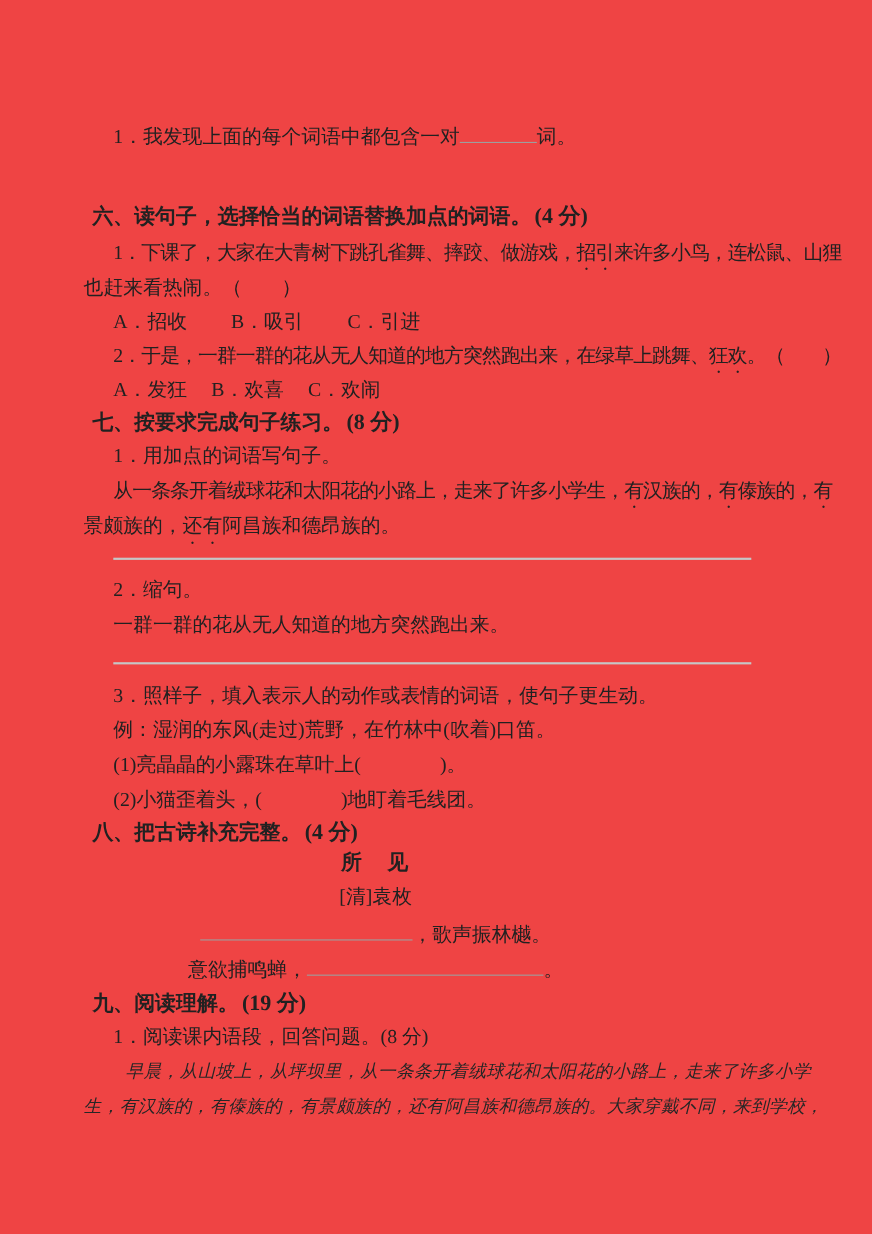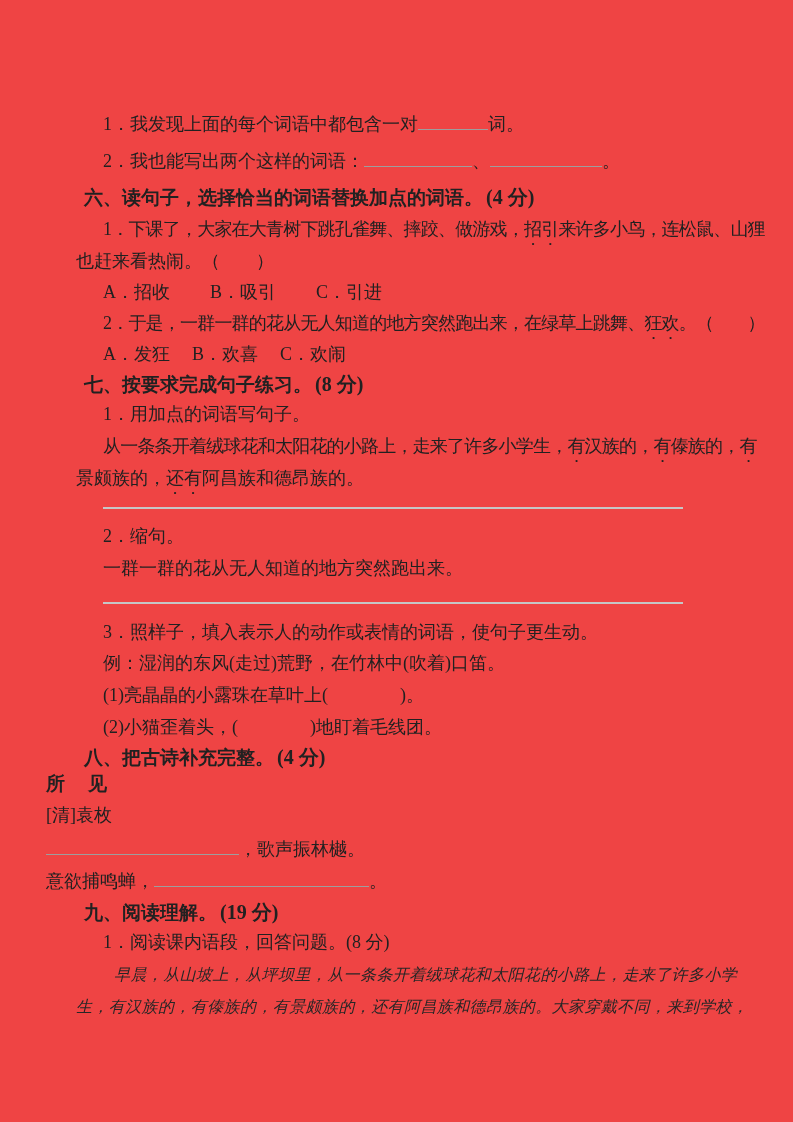--- a/index.html
+++ b/index.html
@@ -17,34 +17,31 @@
   .blank{display:inline-block;border-bottom:1px solid #9e9e9e;height:17px;vertical-align:baseline;}
   .bk70{width:70px;}
   .bk108{width:108px;}
   .bk112{width:112px;}
   .bk193{width:193px;}
   .bk215{width:215px;}
   .rule{position:absolute;left:103px;width:580px;height:2px;background:#c6c6c6;}
   .optw .opt{margin-right:40px;}
   .optn .opt{margin-right:22px;}
   .tight{letter-spacing:-0.8px;}
-  .center{left:0;width:637px;text-align:left;padding-left:46px;box-sizing:border-box;}
+  .center{left:0;width:637px;text-align:center;padding-left:46px;box-sizing:border-box;}
   .poem-title{font-weight:bold;font-size:19px;letter-spacing:2px;}
   .kai{font-style:italic;font-size:16px;letter-spacing:0.4px;color:#262626;}
 </style>
 </head>
 <body>
 
 <div class="page">
 
   <div class="ln lx-item" style="top:112px">
     <span>1．我发现上面的每个词语中都包含一对</span><span class="blank bk70"></span><span>词。</span>
-  </div>
-  <div class="ln lx-item" style="top:149px">
-    <span>2．我也能写出两个这样的词语：</span><span class="blank bk108"></span><span>、</span><span class="blank bk112"></span><span>。</span>
   </div>
 
   <div class="ln head lx-head" style="top:185px">
     <span class="head-txt">六、读句子，选择恰当的词语替换加点的词语。</span><span class="score">(4 分)</span>
   </div>
   <div class="ln lx-item tight" style="top:217px">
     <span>1．下课了，大家在大青树下跳孔雀舞、摔跤、做游戏，</span><span class="emph">招引</span><span>来许多小鸟，连松鼠、山狸</span>
   </div>
   <div class="ln lx-margin" style="top:249px">
     <span>也赶来看热闹。（　　）</span>

